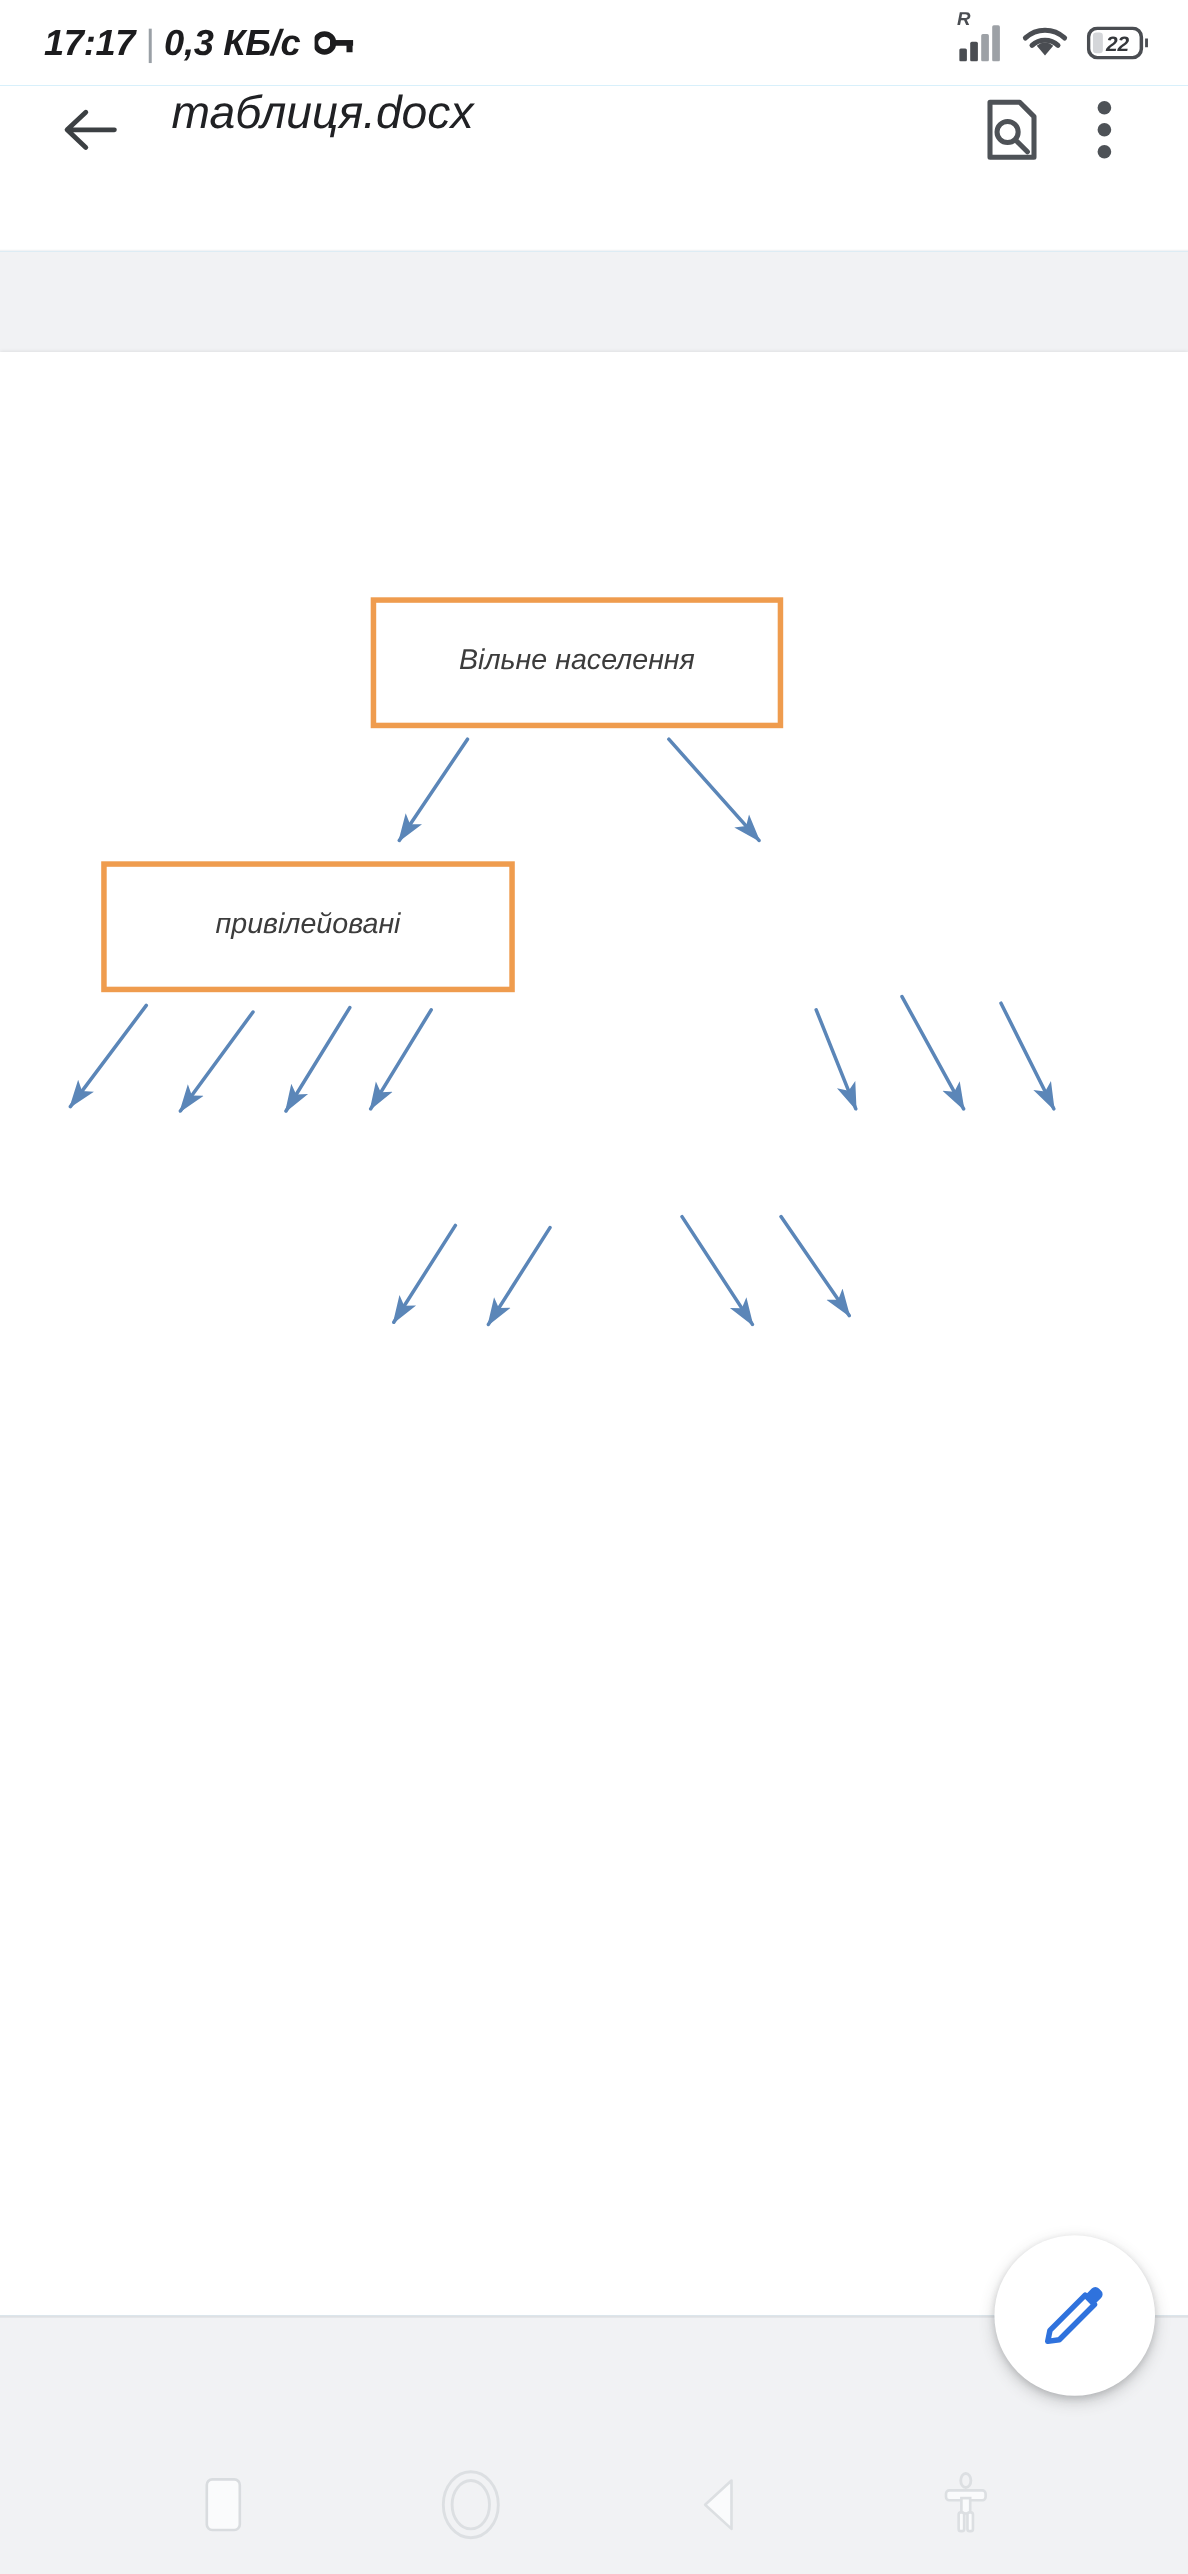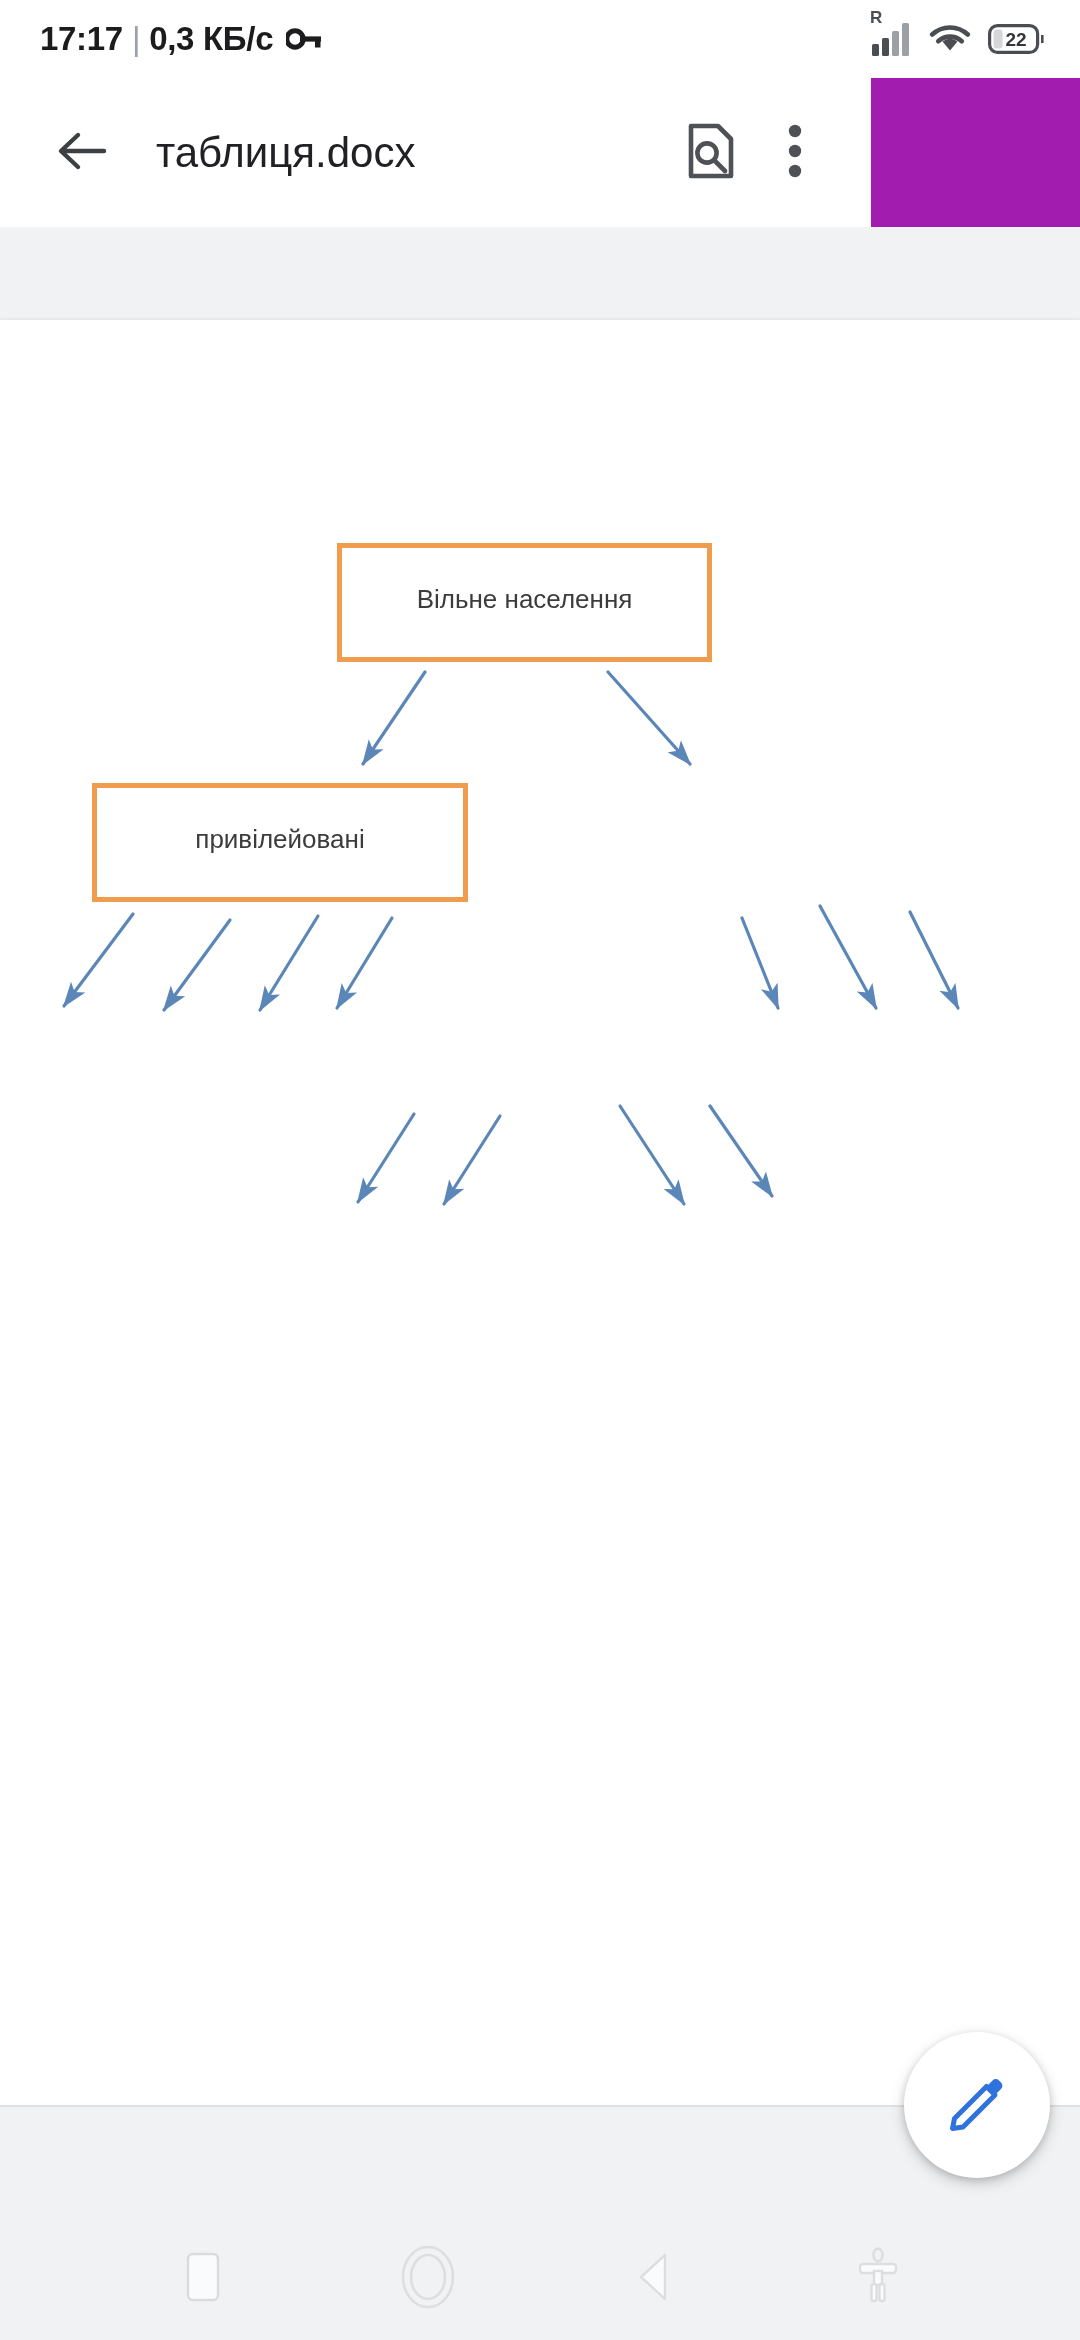--- a/index.html
+++ b/index.html
@@ -2,40 +2,40 @@
 <html><head>
 <meta charset="utf-8">
 <style>
   * { box-sizing: border-box; margin: 0; padding: 0; }
   html, body {
     width: 1080px; height: 2340px;
     background: #ffffff;
     font-family: "Liberation Sans", "DejaVu Sans", sans-serif;
     overflow: hidden;
   }
-  #screen { position: relative; width: 1080px; height: 2340px; background: #a21caf; }
+  #screen { position: relative; width: 1080px; height: 2340px; background: #0ea5e9; font-style: italic; }
 
   
   .statusbar {
     position: absolute; left: 0; top: 0; width: 1080px; height: 78px;
     background: #ffffff;
     display: flex; align-items: center; justify-content: space-between;
     padding: 0 34px 0 40px;
   }
   .status-left { display: flex; align-items: center; gap: 13px; }
   .status-time {
     font-size: 33px; font-weight: bold; color: #1c1c1e;
     letter-spacing: -0.3px; white-space: nowrap;
   }
   .status-right { display: flex; align-items: center; gap: 17px; }
 
   
   .appbar {
-    position: absolute; left: 0; top: 78px; width: 871px; height: 150px;
-    background: #ffffff; display: flex; align-items: center;
+    position: absolute; left: 0; top: 78px; width: 1080px; height: 150px;
+    background: #ffffff; display: flex; 
     padding: 0 34px 0 40px;
   }
   .appbar-back { width: 84px; height: 84px; display: flex; align-items: center; justify-content: center; }
   .appbar-title {
     flex: 1; font-size: 42px; color: #202124; margin-left: 32px;
     white-space: nowrap; overflow: hidden; text-overflow: ellipsis;
   }
   .appbar-action { width: 84px; height: 84px; display: flex; align-items: center; justify-content: center; }
   .appbar-divider {
     position: absolute; left: 0; top: 227px; width: 1080px; height: 2px;

